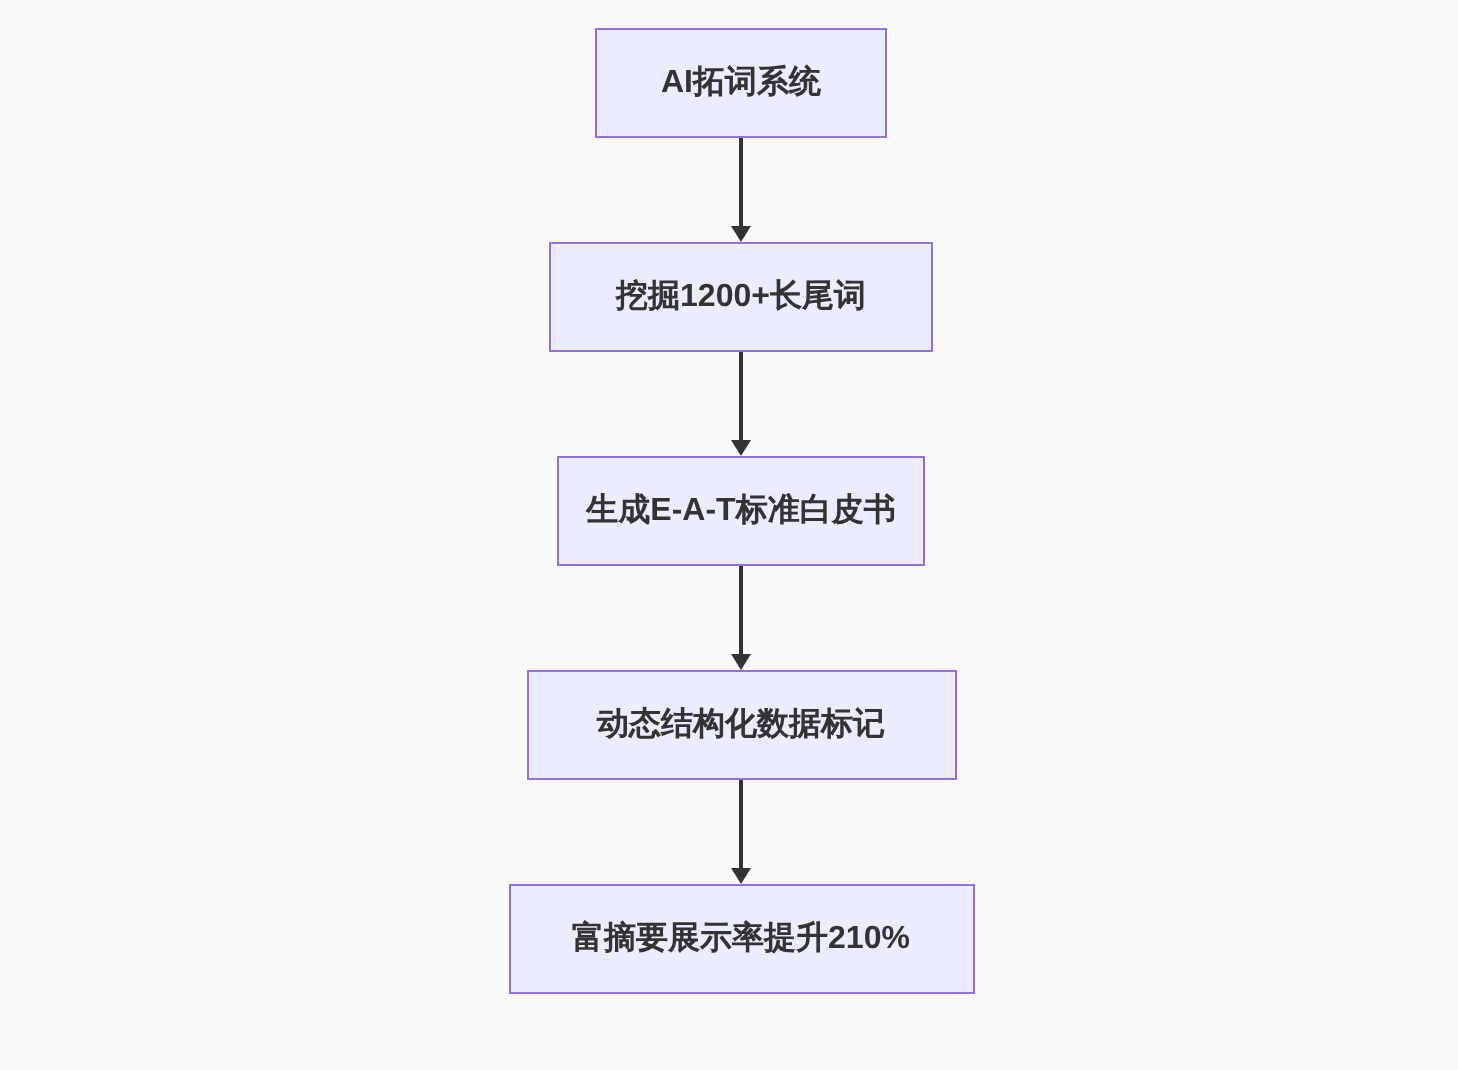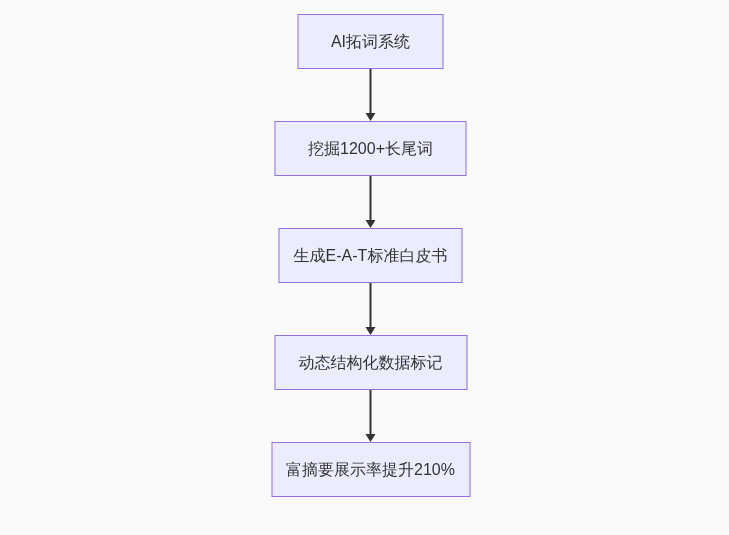--- a/index.html
+++ b/index.html
@@ -28,26 +28,27 @@
     height: 55px;
     background: var(--node-fill, #ECECFF);
     border: 1.5px solid var(--node-border, #9370DB);
     color: var(--text-color, #333333);
     font-size: 16px;
     line-height: 1;
     display: flex;
     align-items: center;
     justify-content: center;
     white-space: nowrap;
+    font-weight: bold;
   }
   .n1 { width: 146px; }
   .n2 { width: 192px; }
   .n3 { width: 184px; }
-  .n4 { width: 193px; }
-  .n5 { width: 199px; }
+  .n4 { width: 215px; }
+  .n5 { width: 233px; }
   .arrow {
     height: 52px;
     display: flex;
     flex-direction: column;
     align-items: center;
   }
   .arrow .line {
     width: 2px;
     flex: 1;
     background: var(--edge-color, #333333);

